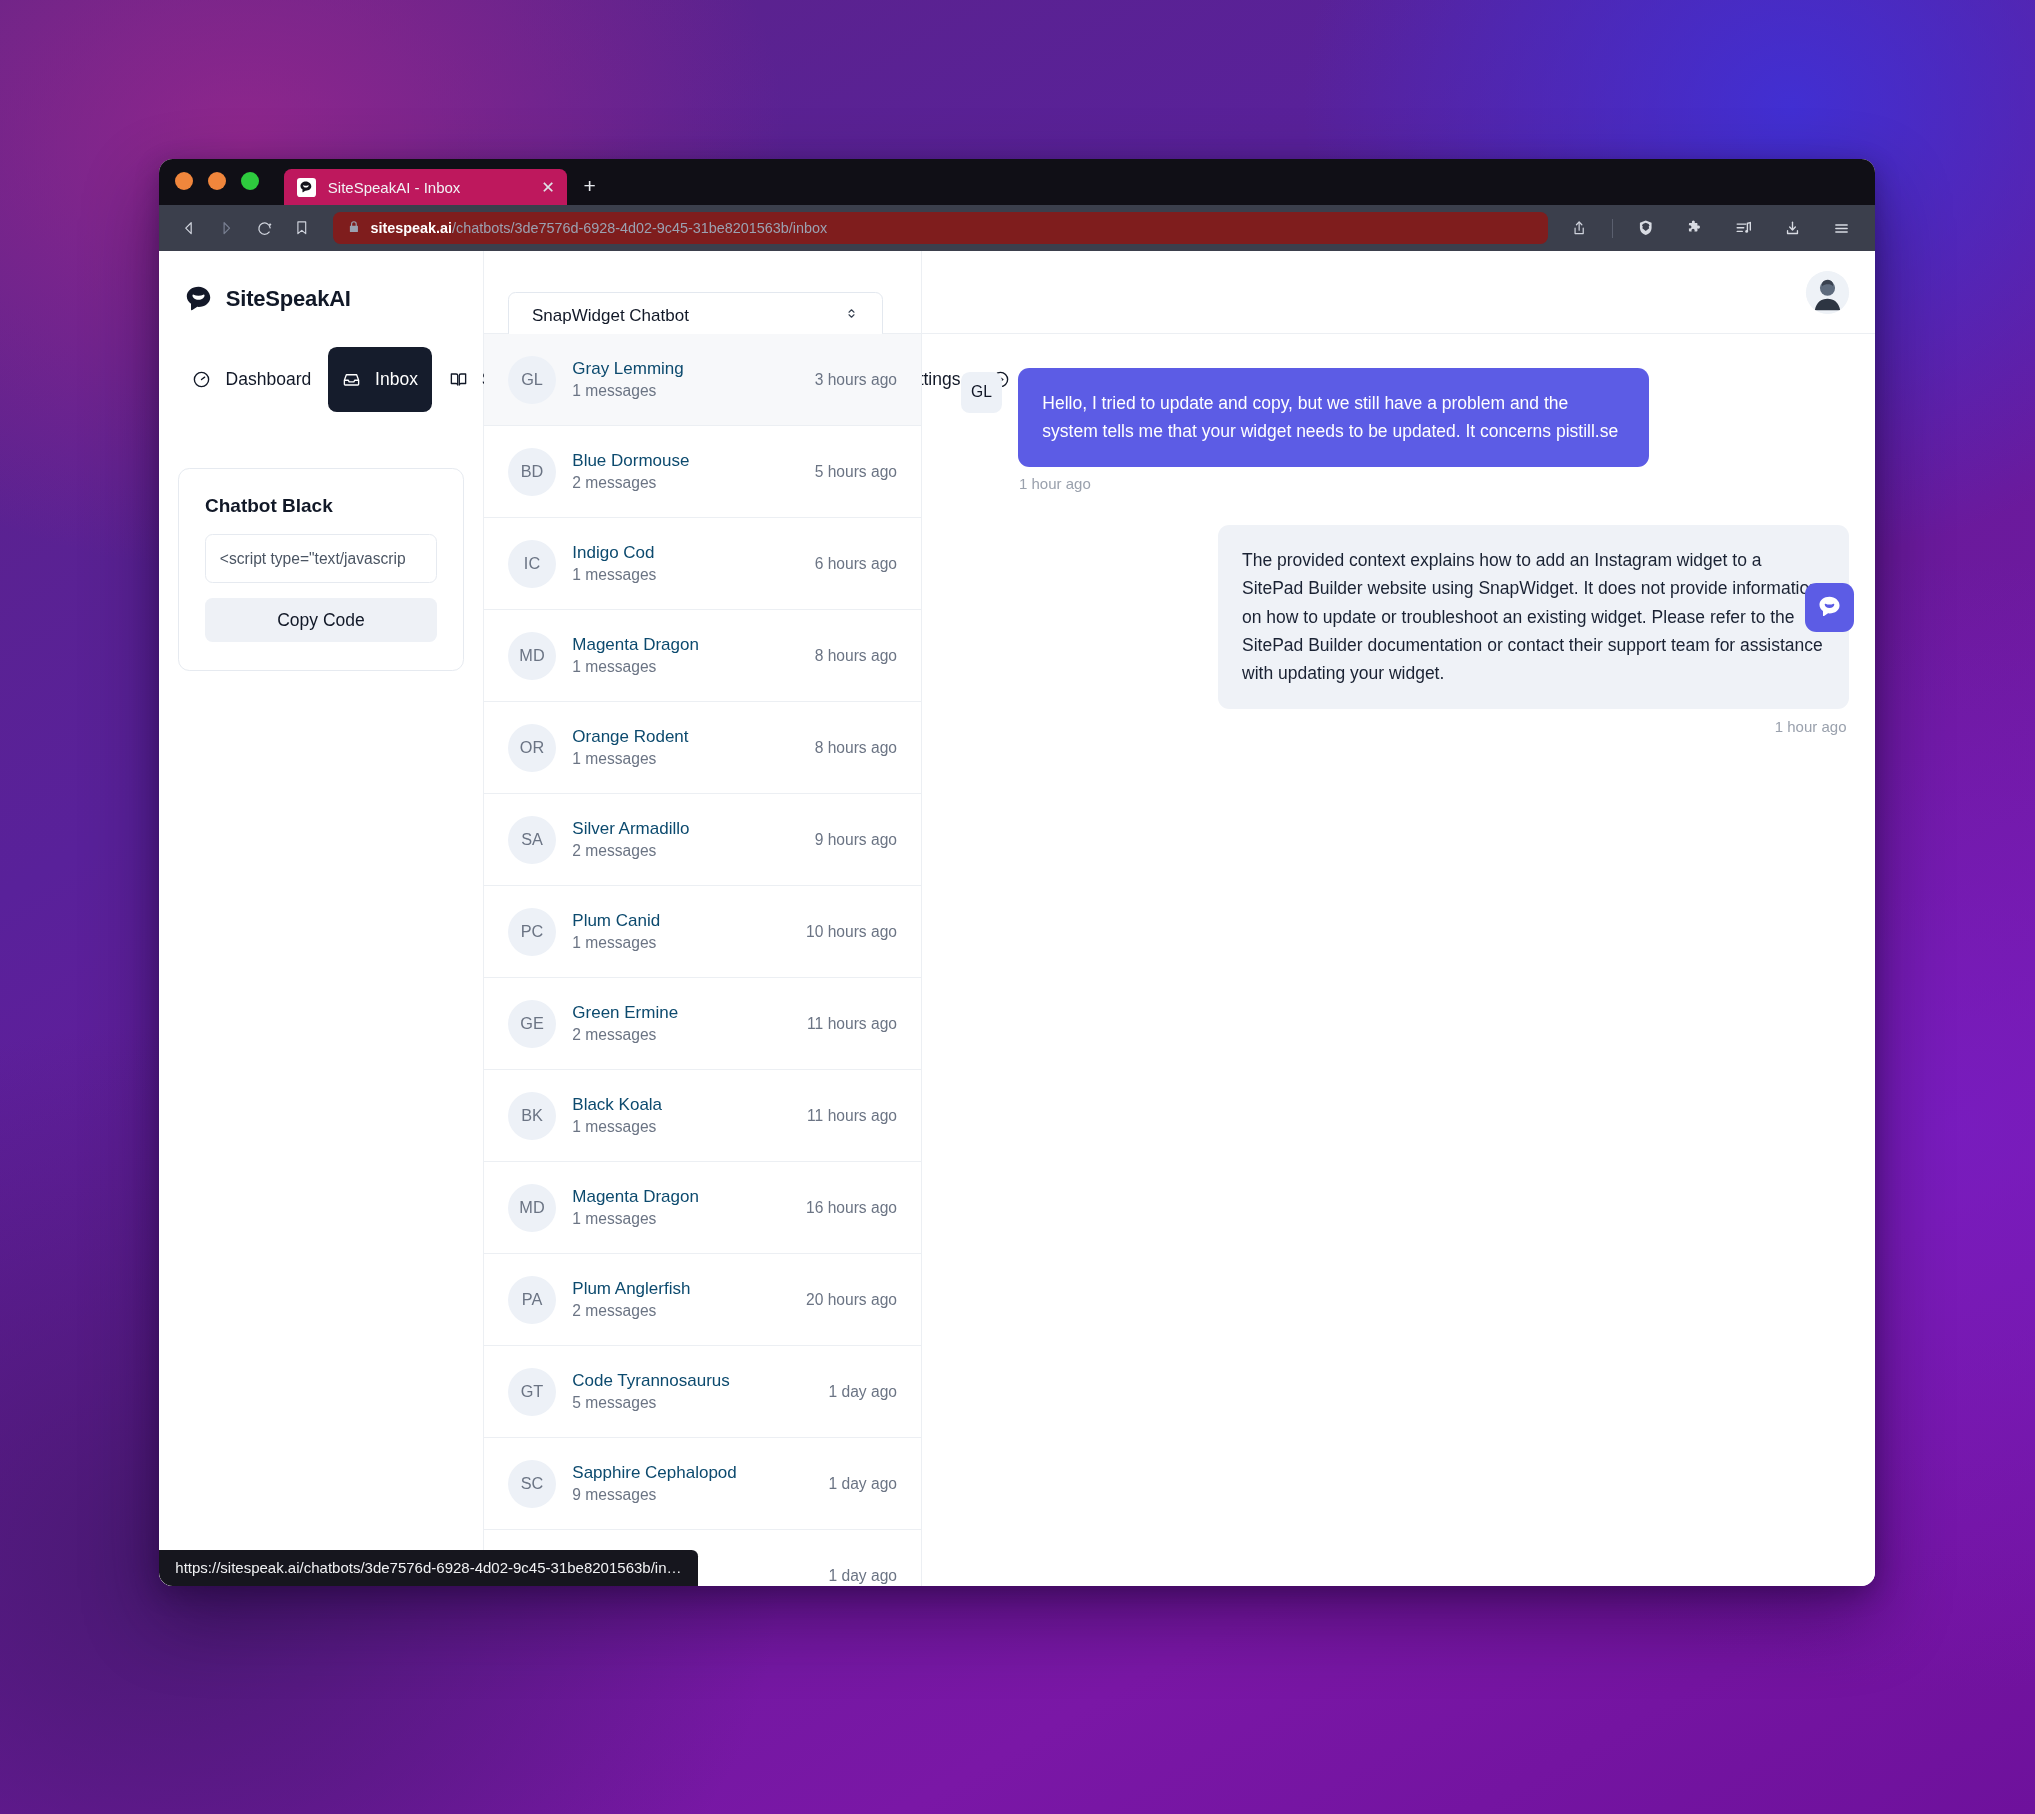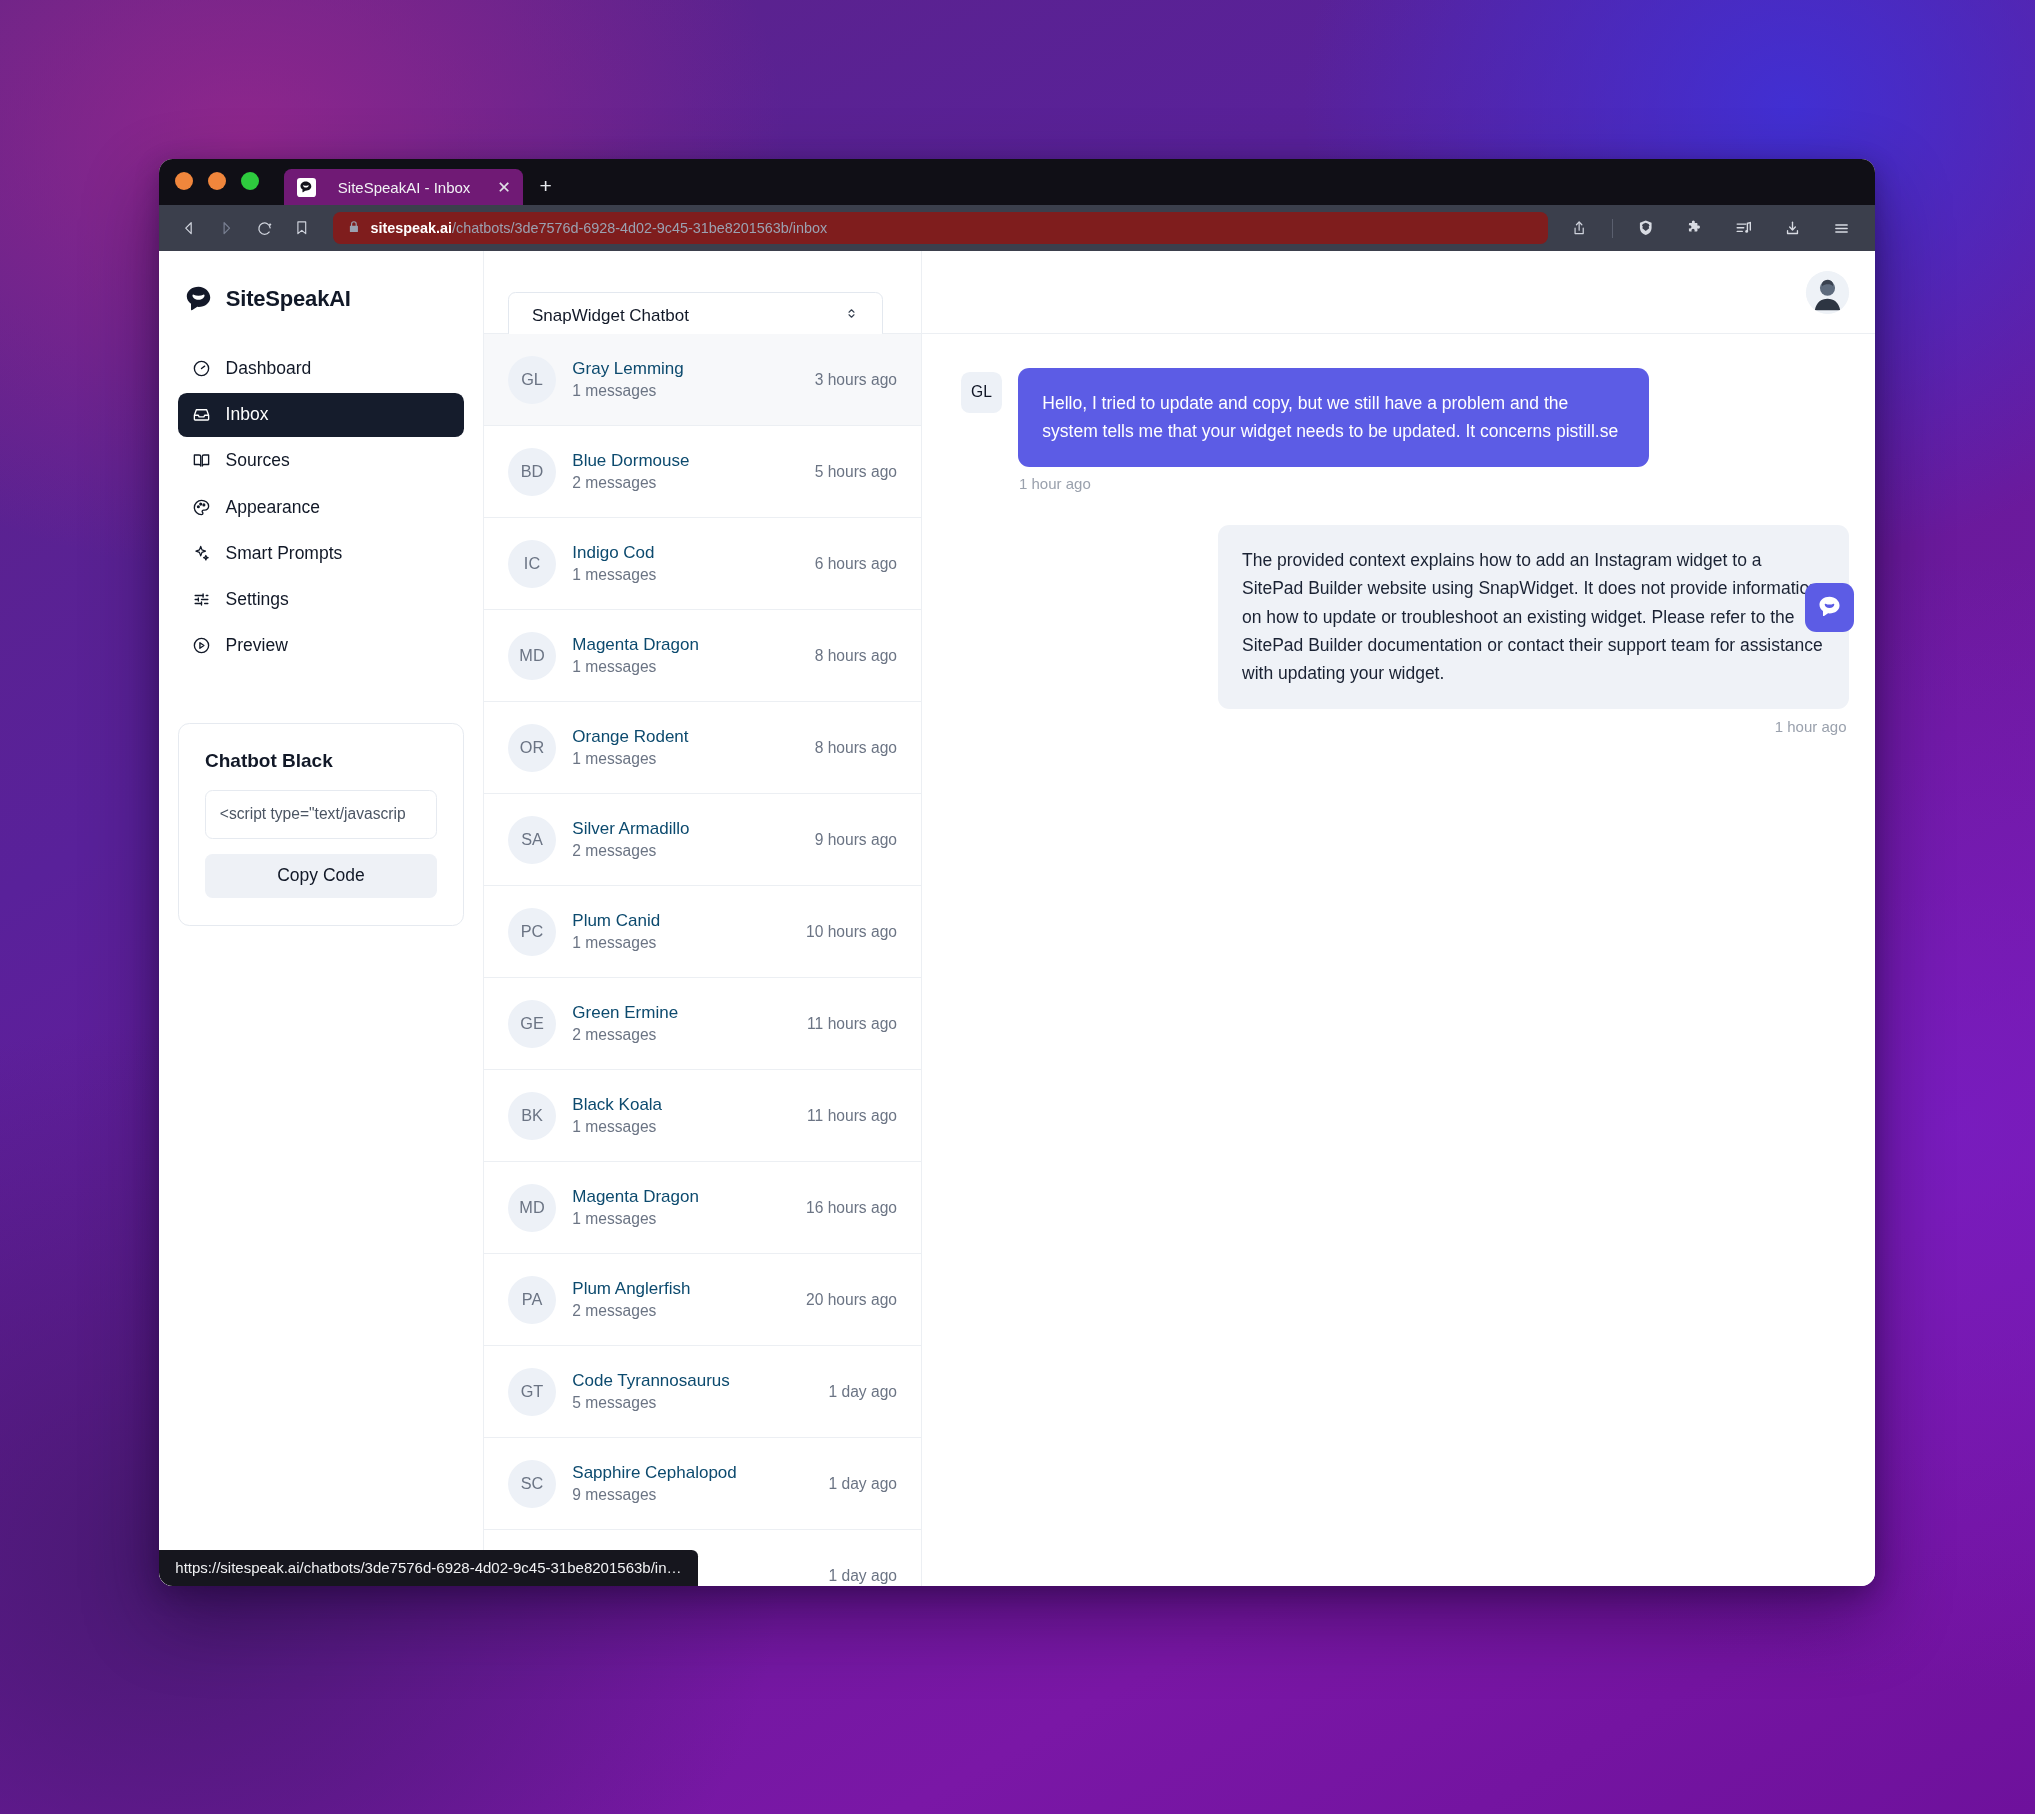--- a/index.html
+++ b/index.html
@@ -40,26 +40,26 @@
     position: relative;
   }
   .traffic { display: flex; gap: 15px; align-items: center; height: 46px; padding-bottom: 2.5px; }
   .dot { width: 18px; height: 18px; border-radius: 50%; }
   .dot.red { background: #f0863c; }
   .dot.yellow { background: #f0863c; }
   .dot.green { background: #2ecb3e; }
 
   .tab {
     margin-left: 25px;
-    width: 239px; height: 36px;
-    background: #701a75;
+    width: 283px; height: 36px;
+    background: #be185d;
     border-radius: 7.5px 7.5px 0 0;
     display: flex; align-items: center;
     padding: 0 12.5px;
-    gap: 22px;
+    gap: 12px;
   }
   .tab-favicon {
     width: 19px; height: 19px; border-radius: 3.1px;
     background: #ffffff;
     display: flex; align-items: center; justify-content: center;
     flex: 0 0 auto;
   }
   .tab-title {
     color: #f2f3f5; font-size: 15px; flex: 1;
     white-space: nowrap; overflow: hidden; text-overflow: ellipsis;
@@ -102,21 +102,21 @@
   
   .sidebar {
     width: 325px; flex: 0 0 325px;
     background: #ffffff;
     border-right: 0.6px solid #eceff3;
     padding: 22.5px 19px 0 19px;
   }
   .brand { display: flex; align-items: center; gap: 12.5px; padding: 10px 6.3px 0 6.3px; margin-bottom: 32.5px; }
   .brand-name { font-size: 22px; font-weight: 700; color: #111827; letter-spacing: -0.2px; }
 
-  .nav { display: flex; flex-direction: column; gap: 2.5px; }
+  .nav { display: flex; flex-direction: row; gap: 2.5px; }
   .nav-item {
     display: flex; align-items: center; gap: 13.8px;
     padding: 11.3px 13.8px;
     border-radius: 8.8px;
     color: #111827; font-size: 17.5px;
     cursor: pointer;
   }
   .nav-item.active { background: #151c2c; color: #ffffff; }
   .nav-ico { width: 20px; height: 20px; flex: 0 0 auto; display: flex; align-items: center; justify-content: center; }
 

